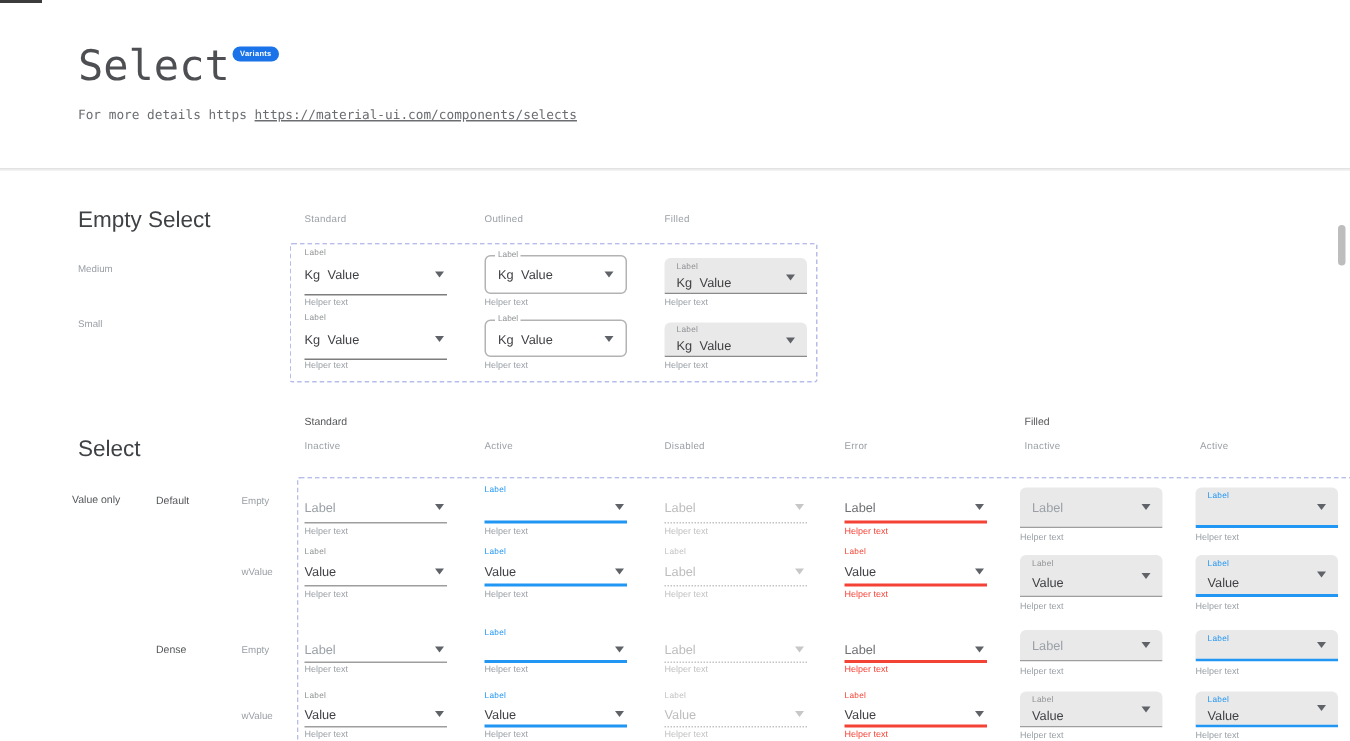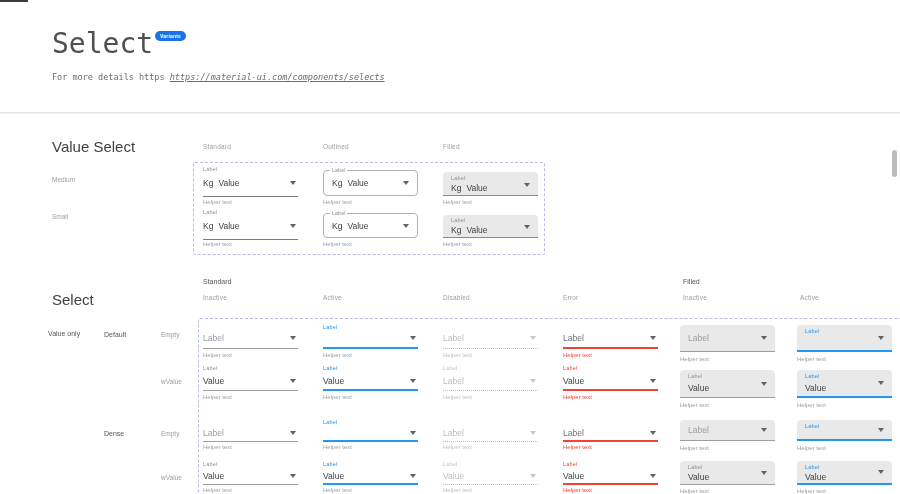--- a/index.html
+++ b/index.html
@@ -5,21 +5,21 @@
   html,body{margin:0;padding:0;background:#fff;}
   #canvas{position:relative;width:900px;height:494px;background:#fff;overflow:hidden;
           font-family:"Liberation Sans",sans-serif;}
   .accent{position:absolute;left:0;top:0;width:28px;height:2px;background:#3c3c3c;}
   .page-title{position:absolute;left:52px;top:30px;margin:0;font-family:"DejaVu Sans Mono",monospace;
               font-size:28px;font-weight:400;color:#4d4f52;line-height:1;}
   .badge{position:absolute;left:155px;top:31px;background:#1a73e8;color:#fff;font-size:5px;
          font-weight:bold;padding:2px 5px;border-radius:5px;letter-spacing:.2px;}
   .subtitle{position:absolute;left:52px;top:72px;font-family:"DejaVu Sans Mono",monospace;
             font-size:8.5px;color:#6b6e71;white-space:nowrap;}
-  .subtitle .link{text-decoration:underline;cursor:pointer;font-style:italic;}
+  .subtitle .link{text-decoration:underline;cursor:pointer;}
   .divider{position:absolute;left:0;top:112px;width:900px;height:1px;background:#e2e2e2;
            box-shadow:0 1px 0 #f2f2f2;}
   .section-heading{position:absolute;font-size:15px;color:#3f4245;}
   .dashed{position:absolute;border:1px dashed #b7bde9;border-radius:2px;}
   .colhead{position:absolute;font-size:6.5px;color:#9aa0a6;letter-spacing:.2px;white-space:nowrap;}
   .grouphead{position:absolute;font-size:7px;color:#55575a;white-space:nowrap;}
   .rowlab{position:absolute;font-size:6.5px;color:#9aa0a6;white-space:nowrap;}
   .rowgrouplab{position:absolute;font-size:7px;color:#55575a;white-space:nowrap;}
   .sidelab{position:absolute;left:48px;top:330px;font-size:7px;color:#55575a;}
   .flab{position:absolute;left:0;font-size:5.5px;white-space:nowrap;letter-spacing:.2px;}
@@ -37,21 +37,21 @@
 </head>
 <body>
 
 <div id="canvas">
   <div class="accent"></div>
   <h1 class="page-title">Select</h1>
   <span class="badge">Variants</span>
   <div class="subtitle"><span>For more details https </span><span class="link">https://material-ui.com/components/selects</span></div>
   <div class="divider"></div>
 
-  <div class="section-heading" style="left:52px;top:138px;">Value Select</div>
+  <div class="section-heading" style="left:52px;top:138px;">Empty Select</div>
   <div class="dashed" style="left:193px;top:162px;width:350px;height:91px;"></div>
 
   <div class="section-heading" style="left:52px;top:291px;">Select</div>
   <div class="sidelab">Value only</div>
   <div class="dashed" style="left:198px;top:318px;width:775px;height:215px;"></div>
 
   <div class="scrollthumb"></div>
 <div class="colhead" style="left: 203px; top: 143px;">Standard</div>
     <div class="colhead" style="left: 323px; top: 143px;">Outlined</div>
     <div class="colhead" style="left: 443px; top: 143px;">Filled</div>

